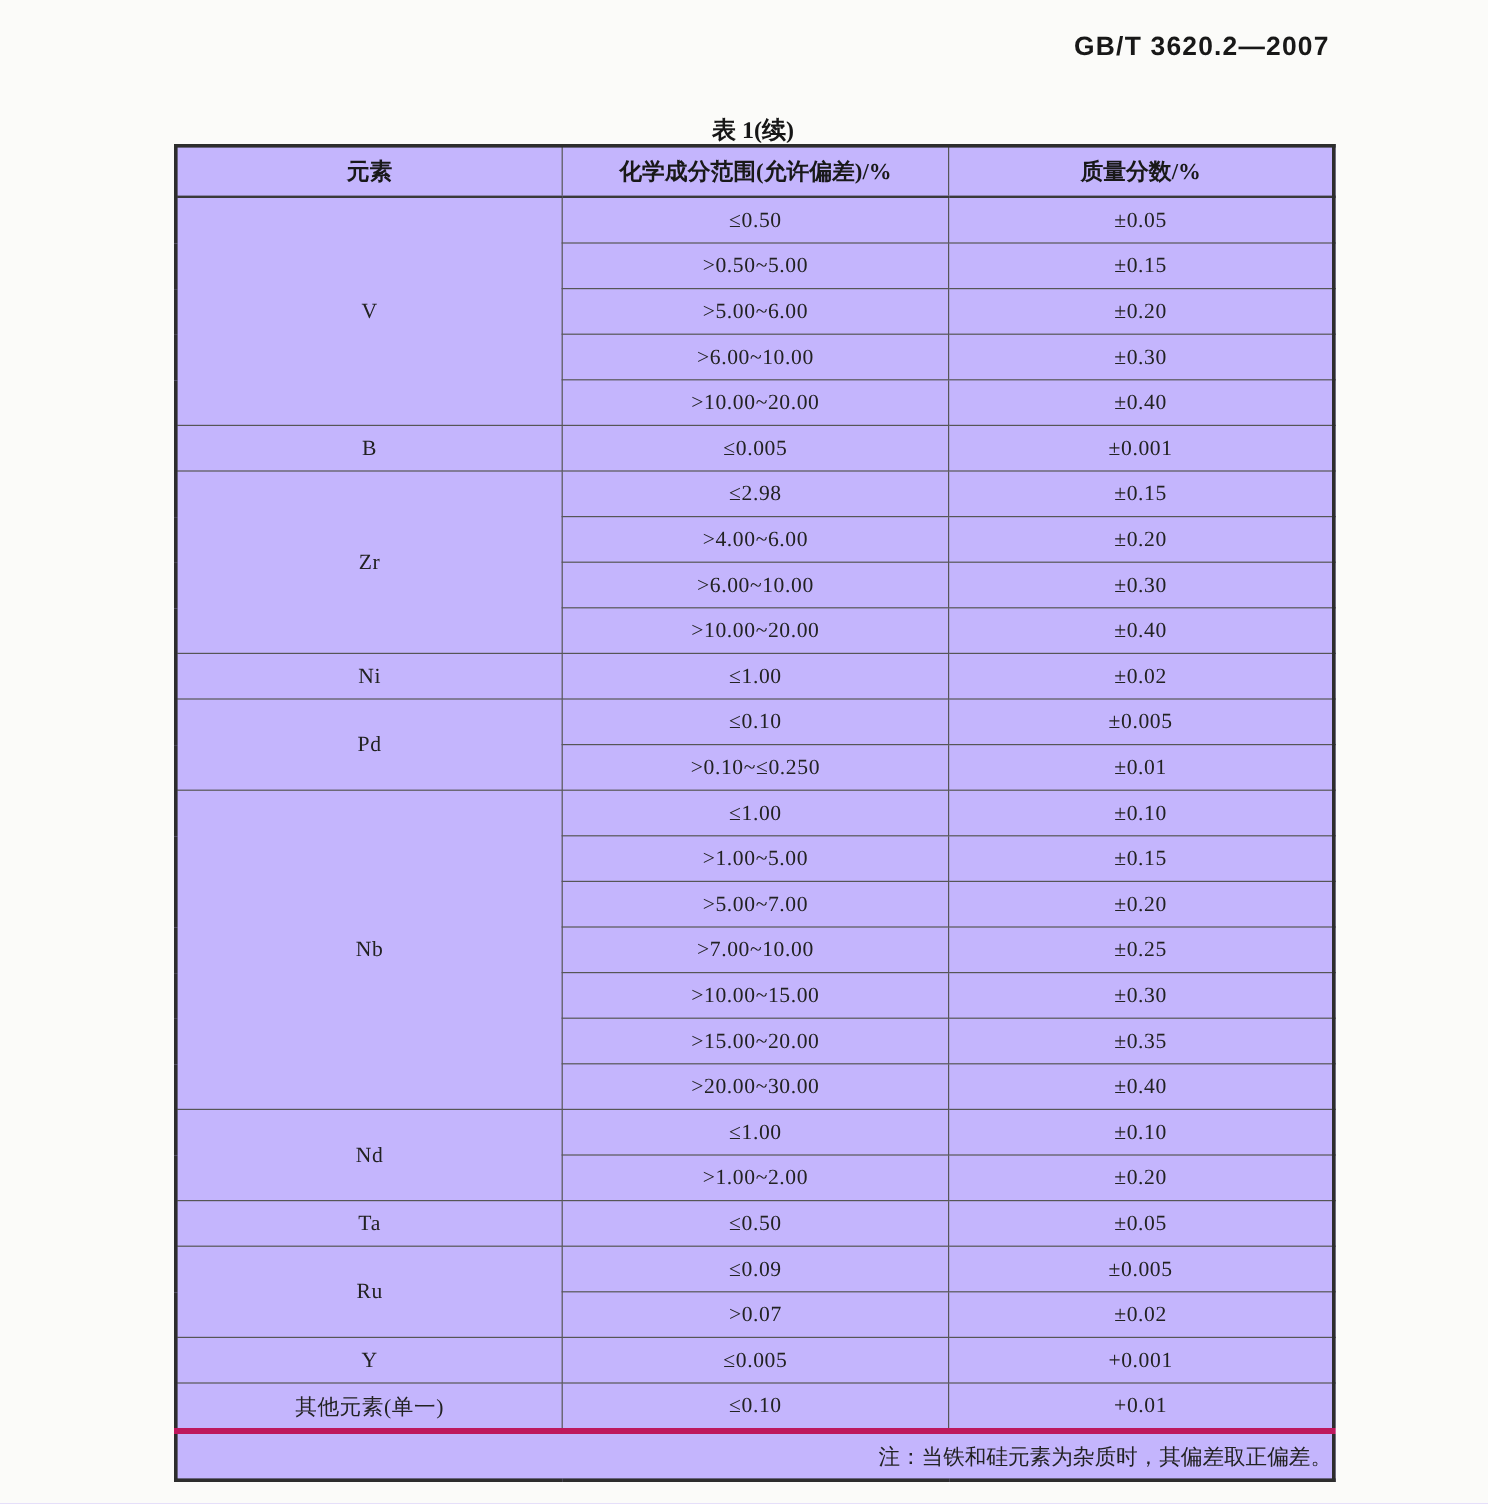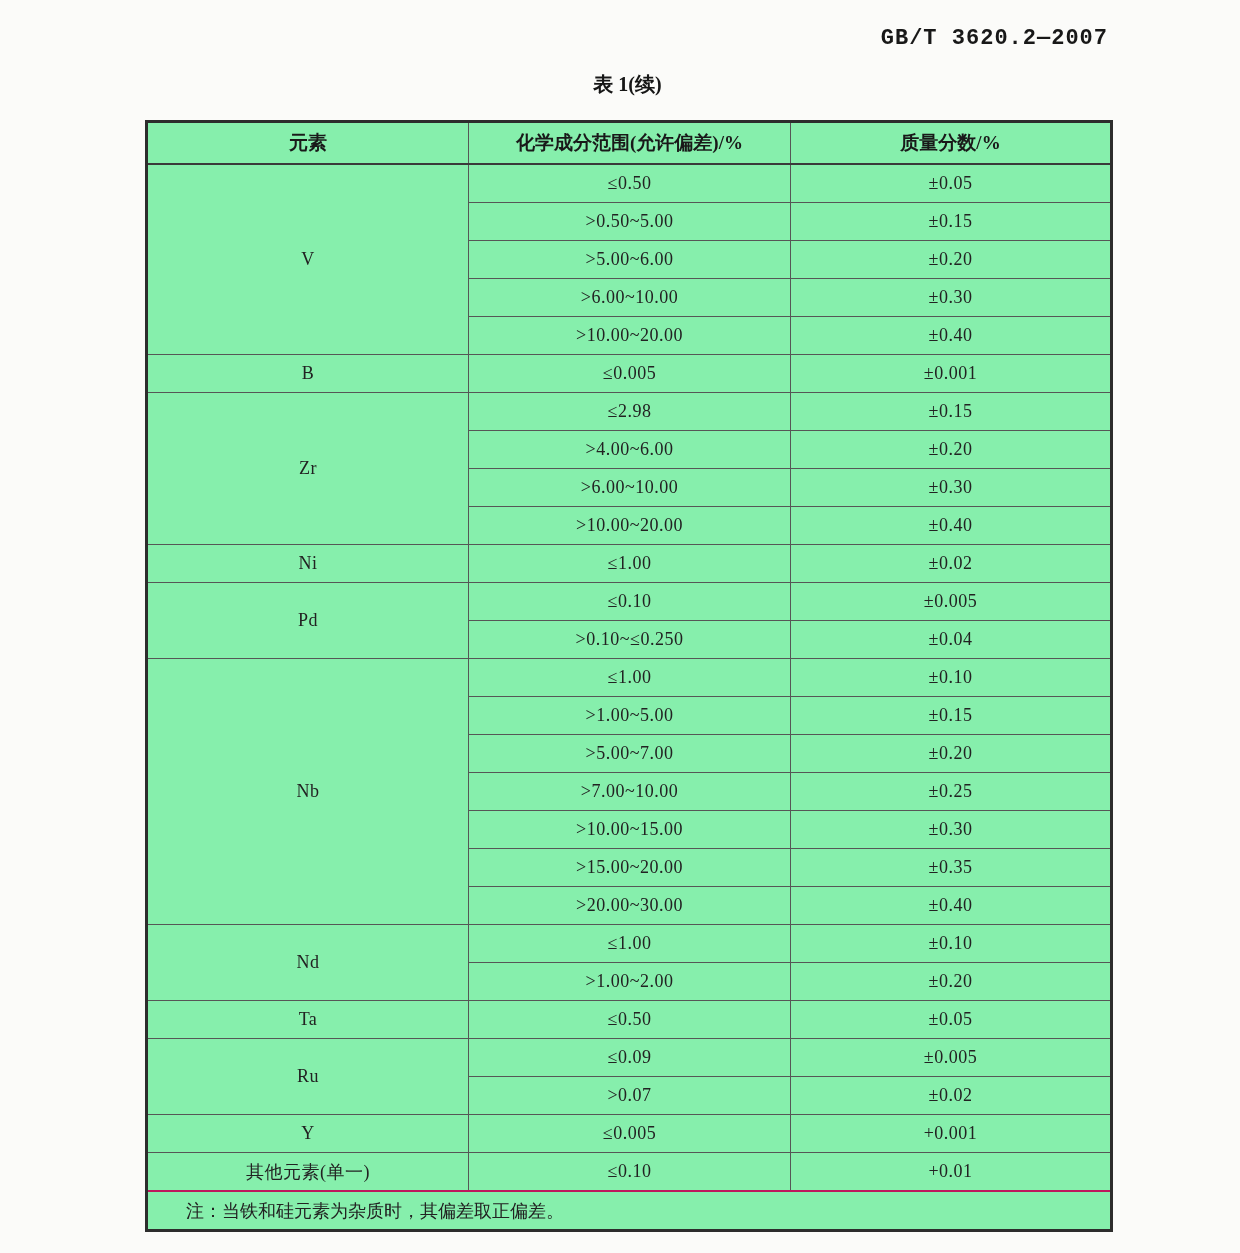--- a/index.html
+++ b/index.html
@@ -14,44 +14,44 @@
     color: #1d1d1d;
     font-family: "Liberation Serif", "DejaVu Serif", serif;
     overflow: hidden;
   }
   .std-code {
     position: absolute;
     top: 26px;
     left: 0;
     width: 1108px;
     text-align: right;
-    font-family: Liberation Mono, monospace;
+    font-family: Liberation Sans, sans-serif;
     font-weight: bold;
     font-size: 22px;
     letter-spacing: 1px;
     color: #181818;
   }
   .table-title {
     position: absolute;
-    top: 71px;
+    top: 95px;
     left: 145px;
     width: 965px;
     text-align: center;
     font-weight: bold;
     font-size: 20px;
     color: #161616;
   }
   table.std-table {
     position: absolute;
     top: 120px;
     left: 145px;
     width: 965px;
     border-collapse: collapse;
     table-layout: fixed;
-    background: #86efac;
+    background: #c4b5fd;
     border: 3px solid #2d2d2d;
   }
   table.std-table th,
   table.std-table td {
     border: 1px solid #565656;
     text-align: center;
     vertical-align: middle;
     padding: 0;
     overflow: hidden;
     white-space: nowrap;
@@ -70,24 +70,24 @@
   }
   td.el-cell {
     font-size: 18px;
     letter-spacing: 0.5px;
   }
   td.range-cell, td.dev-cell {
     letter-spacing: 0.5px;
   }
   tr.note-row td {
     height: 33px;
-    text-align: left;
+    text-align: right;
     padding-left: 38px;
     font-size: 17px;
-    border-top: 2px solid #be185d;
+    border-top: 5px solid #be185d;
   }
 </style>
 </head>
 <body>
 
 <div class="std-code">GB/T 3620.2—2007</div>
 
 <div class="table-title">表 1(续)</div>
 
 <table class="std-table">
@@ -152,21 +152,21 @@
         <td class="range-cell">≤1.00</td>
         <td class="dev-cell">±0.02</td>
       </tr>
       <tr>
         <td rowspan="2" class="el-cell">Pd</td>
         <td class="range-cell">≤0.10</td>
         <td class="dev-cell">±0.005</td>
       </tr>
       <tr>
         <td class="range-cell">&gt;0.10~≤0.250</td>
-        <td class="dev-cell">±0.04</td>
+        <td class="dev-cell">±0.01</td>
       </tr>
       <tr>
         <td rowspan="7" class="el-cell">Nb</td>
         <td class="range-cell">≤1.00</td>
         <td class="dev-cell">±0.10</td>
       </tr>
       <tr>
         <td class="range-cell">&gt;1.00~5.00</td>
         <td class="dev-cell">±0.15</td>
       </tr>

